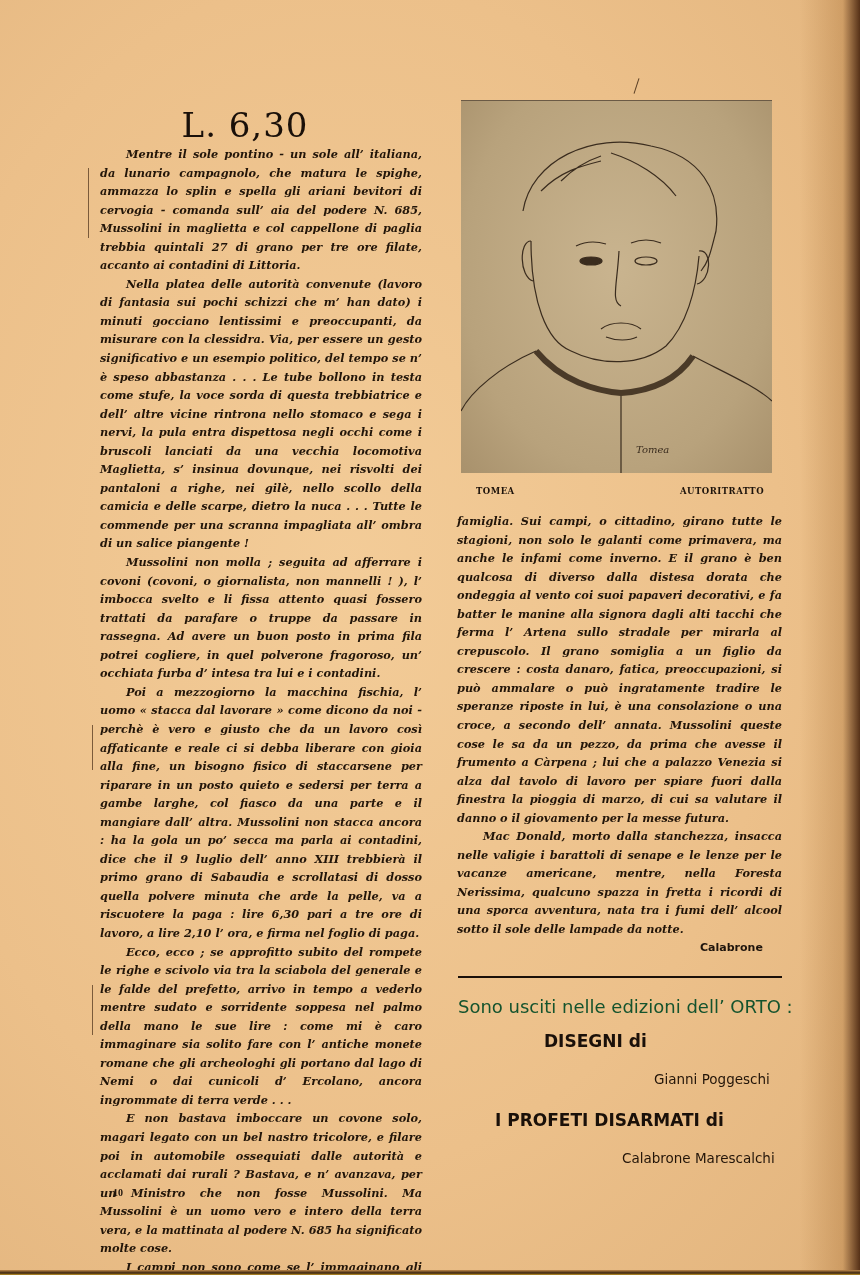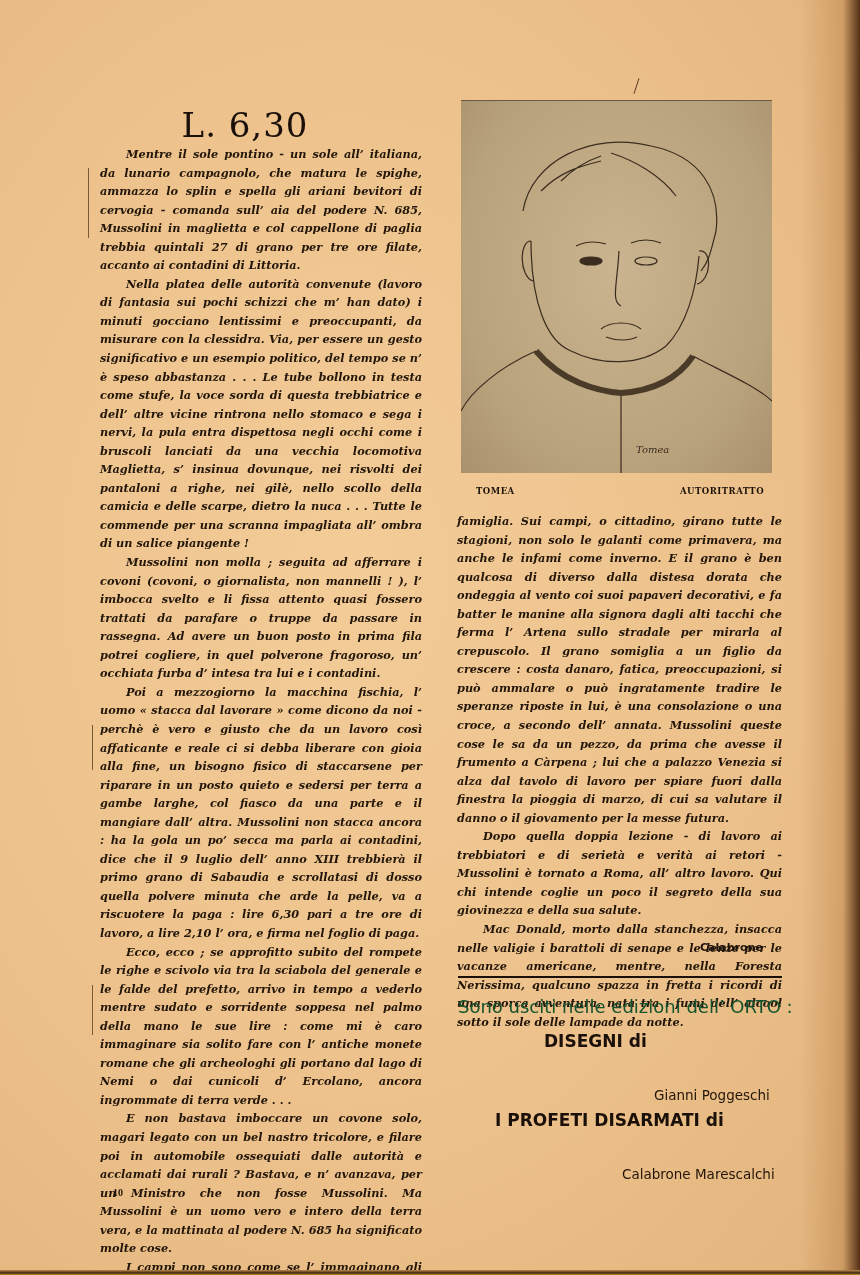--- a/index.html
+++ b/index.html
@@ -39,21 +39,21 @@
   .portrait svg { position: absolute; left: 0; top: 0; }
   .caption { position: absolute; top: 486px; font-size: 8.5px; font-weight: bold; letter-spacing: 0.5px; font-family: "DejaVu Serif", serif; }
   .caption-left { left: 476px; }
   .caption-right { left: 680px; }
   .signature { position: absolute; left: 700px; top: 941px; font-family: "DejaVu Sans", sans-serif; font-weight: bold; font-size: 11px; }
   .rule { position: absolute; left: 458px; top: 976px; width: 324px; height: 2px; background: #1a1009; }
   .ad-intro { position: absolute; left: 458px; top: 996px; font-family: "DejaVu Sans", sans-serif; font-size: 18px; color: #14532d; }
   .ad-book { position: absolute; font-family: "DejaVu Sans", sans-serif; font-weight: bold; font-size: 17px; color: #1a1009; }
   .ad-book-1 { left: 544px; top: 1031px; }
   .ad-book-2 { left: 495px; top: 1110px; }
-  .ad-author { position: absolute; font-family: "DejaVu Sans", sans-serif; font-size: 13.5px; color: #231509; margin-top: 16px; }
+  .ad-author { position: absolute; font-family: "DejaVu Sans", sans-serif; font-size: 13.5px; color: #231509; }
   .ad-author-1 { left: 654px; top: 1071px; }
   .ad-author-2 { left: 622px; top: 1150px; }
   .page-number { position: absolute; left: 101px; top: 1187px; font-family: Liberation Serif, serif; font-weight: bold; font-size: 10px; margin-left: 12px; }
   .tick-mark { position: absolute; left: 636px; top: 78px; width: 1px; height: 16px; background: #5a3f25; transform: rotate(18deg); }
 </style>
 </head>
 <body>
 
 <div class="tick-mark"></div>
 
@@ -93,21 +93,20 @@
     </g>
     <text x="175" y="352" font-size="10" font-style="italic" fill="#3a2c1e">Tomea</text>
   </svg>
 </div>
 
 <div class="caption caption-left">TOMEA</div>
 <div class="caption caption-right">AUTORITRATTO</div>
 
 <div class="col col-right">
   <p class="para noindent">famiglia. Sui campi, o cittadino, girano tutte le stagioni, non solo le galanti come primavera, ma anche le infami come inverno. E il grano è ben qualcosa di diverso dalla distesa dorata che ondeggia al vento coi suoi papaveri decorativi, e fa batter le manine alla signora dagli alti tacchi che ferma l’ Artena sullo stradale per mirarla al crepuscolo. Il grano somiglia a un figlio da crescere : costa danaro, fatica, preoccupazioni, si può ammalare o può ingratamente tradire le speranze riposte in lui, è una consolazione o una croce, a secondo dell’ annata. Mussolini queste cose le sa da un pezzo, da prima che avesse il frumento a Càrpena ; lui che a palazzo Venezia si alza dal tavolo di lavoro per spiare fuori dalla finestra la pioggia di marzo, di cui sa valutare il danno o il giovamento per la messe futura.</p>
-  <p class="para">Dopo quella doppia lezione - di lavoro ai trebbiatori e di serietà e verità ai retori - Mussolini è tornato a Roma, all’ altro lavoro. Qui chi intende coglie un poco il segreto della sua giovinezza e della sua salute.</p>
   <p class="para">Mac Donald, morto dalla stanchezza, insacca nelle valigie i barattoli di senape e le lenze per le vacanze americane, mentre, nella Foresta Nerissima, qualcuno spazza in fretta i ricordi di una sporca avventura, nata tra i fumi dell’ alcool sotto il sole delle lampade da notte.</p>
 </div>
 
 <div class="signature">Calabrone</div>
 
 <div class="rule"></div>
 
 <div class="ad-intro">Sono usciti nelle edizioni dell’ ORTO :</div>
 <div class="ad-book ad-book-1">DISEGNI di</div>
 <div class="ad-author ad-author-1">Gianni Poggeschi</div>

